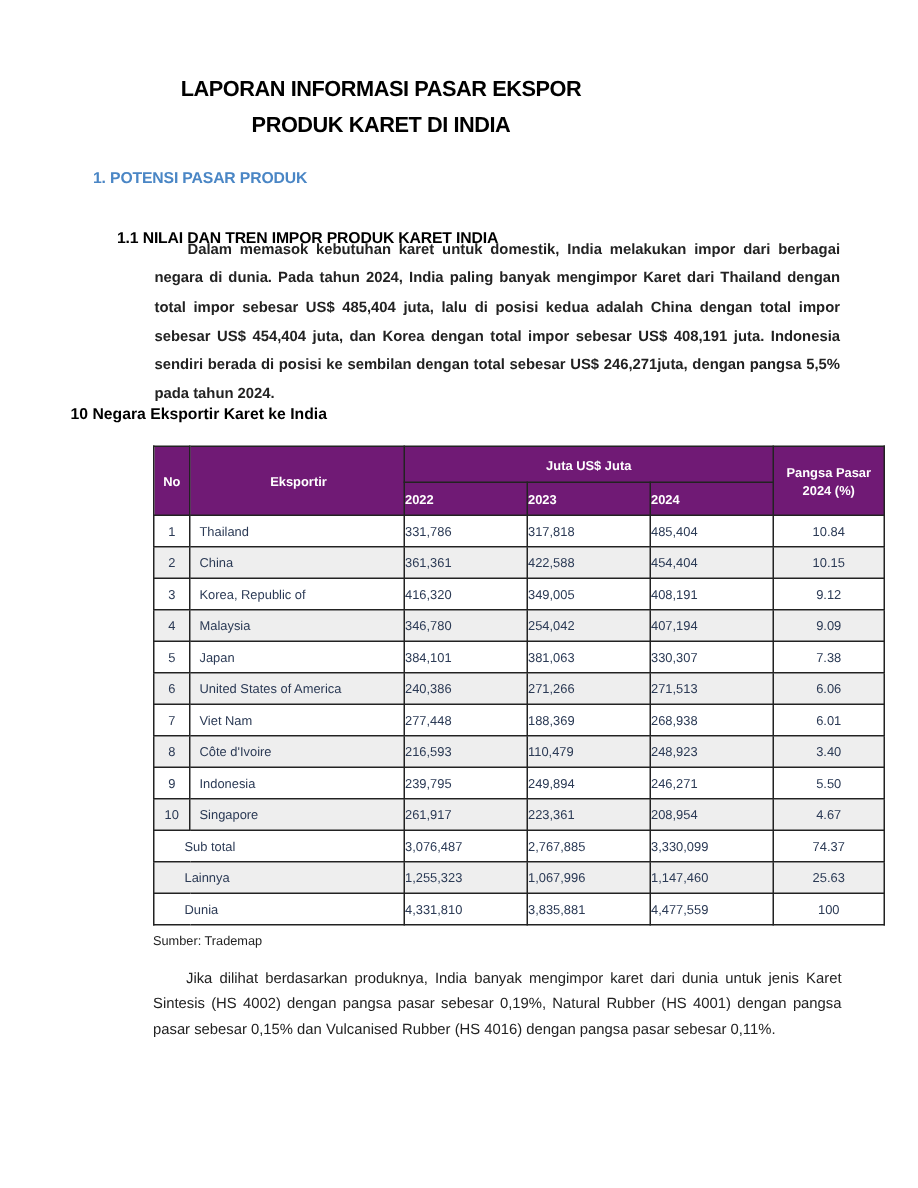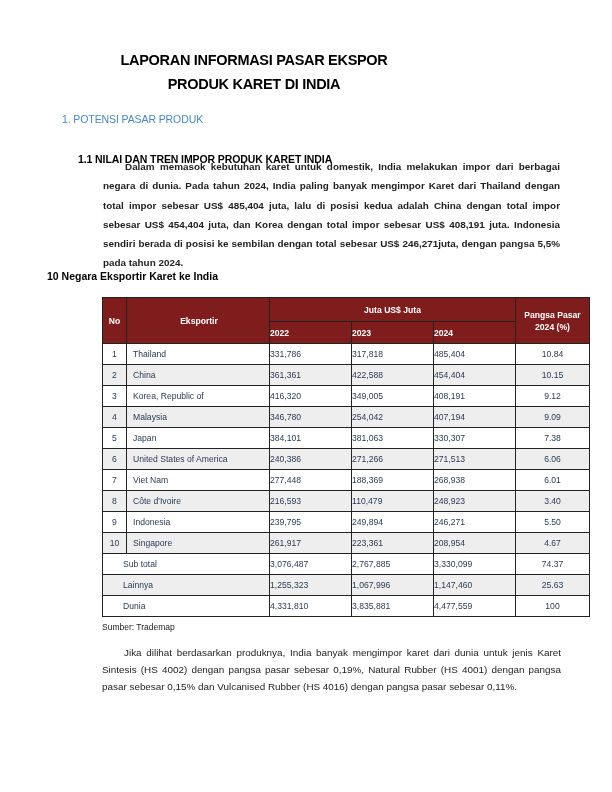--- a/index.html
+++ b/index.html
@@ -1,27 +1,27 @@
 <!DOCTYPE html>
 <html><head>
 <meta charset="utf-8">
 <style>
   html, body { margin: 0; padding: 0; background: #ffffff; }
   body { width: 612px; height: 792px; position: relative; font-family: "Liberation Sans", sans-serif; color: #000; overflow: hidden; }
   .title { position: absolute; left: 0; width: 508px; text-align: center; font-weight: bold; font-size: 14.5px; letter-spacing: -0.3px; }
   #title1 { top: 52px; }
   #title2 { top: 76px; }
-  .sec1 { position: absolute; left: 62px; top: 113px; font-size: 10.5px; font-weight: normal; color: #4a86c5; letter-spacing: -0.1px; }
+  .sec1 { position: absolute; left: 62px; top: 113px; font-size: 10.5px; font-weight: bold; color: #4a86c5; letter-spacing: -0.1px; }
   .sec11 { position: absolute; left: 78px; top: 138px; font-size: 10.5px; font-weight: bold; letter-spacing: -0.1px; margin-top: 15px; }
   .para { position: absolute; font-size: 9.9px; line-height: 19.3px; text-align: justify; color: #222; }
   #para1 { left: 103px; top: 157px; width: 457px; text-indent: 22px; font-weight: bold; }
   #para2 { left: 102px; top: 644px; width: 459px; text-indent: 22px; line-height: 17px; }
   .tcap { position: absolute; left: 0; width: 612px; top: 270px; text-align: left; font-weight: bold; font-size: 10.5px; margin-left: 47px; }
   table { position: absolute; left: 102px; top: 297px; border-collapse: collapse; font-size: 8.6px; color: #2b3a55; }
-  th { background: #7f1d1d; color: #fff; font-weight: bold; font-size: 8.6px; border: 1px solid #222; padding: 0; }
+  th { background: #701a75; color: #fff; font-weight: bold; font-size: 8.6px; border: 1px solid #222; padding: 0; }
   td { border: 1px solid #222; padding: 0; height: 20px; }
   tbody tr:nth-child(even) td { background: #eeeeee; }
   .c-no { width: 23px; text-align: center; }
   .c-name { width: 136px; text-align: left; padding-left: 6px; }
   .c-yr { width: 81px; text-align: left; }
   .c-sh { width: 73px; text-align: center; }
   td.tot { text-align: left; padding-left: 20px; }
   .src { position: absolute; left: 102px; top: 622px; font-size: 8.5px; color: #222; }
 </style>
 </head>

